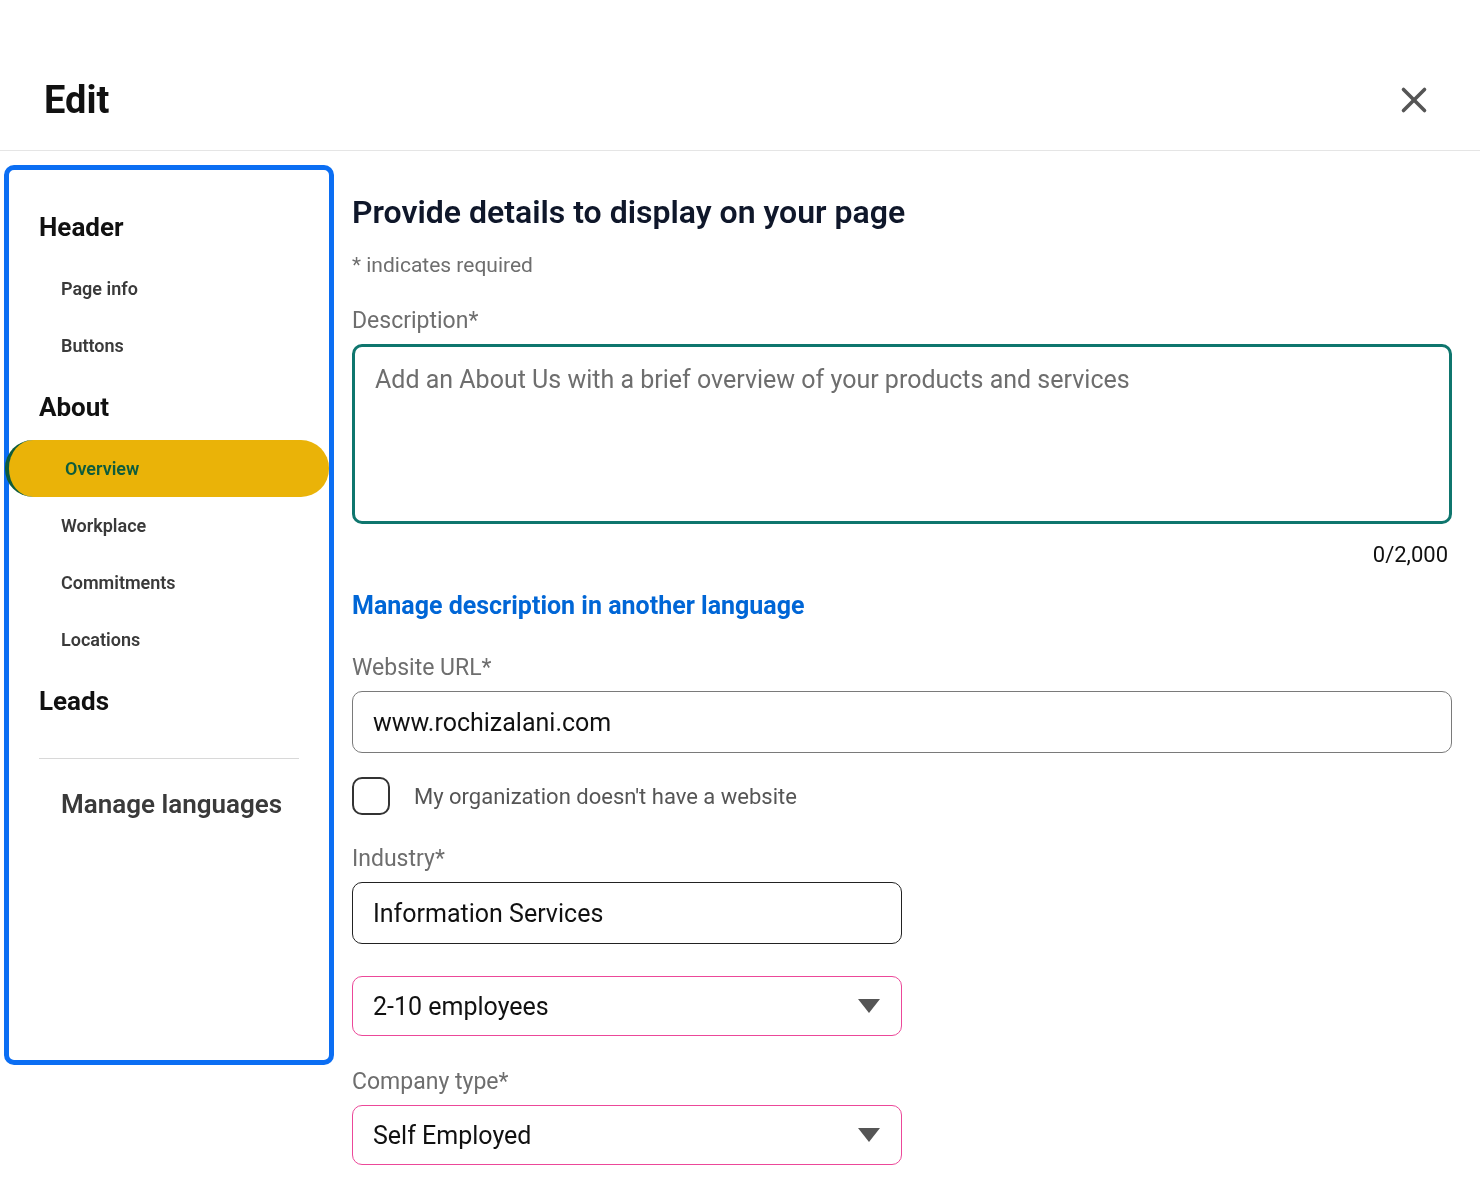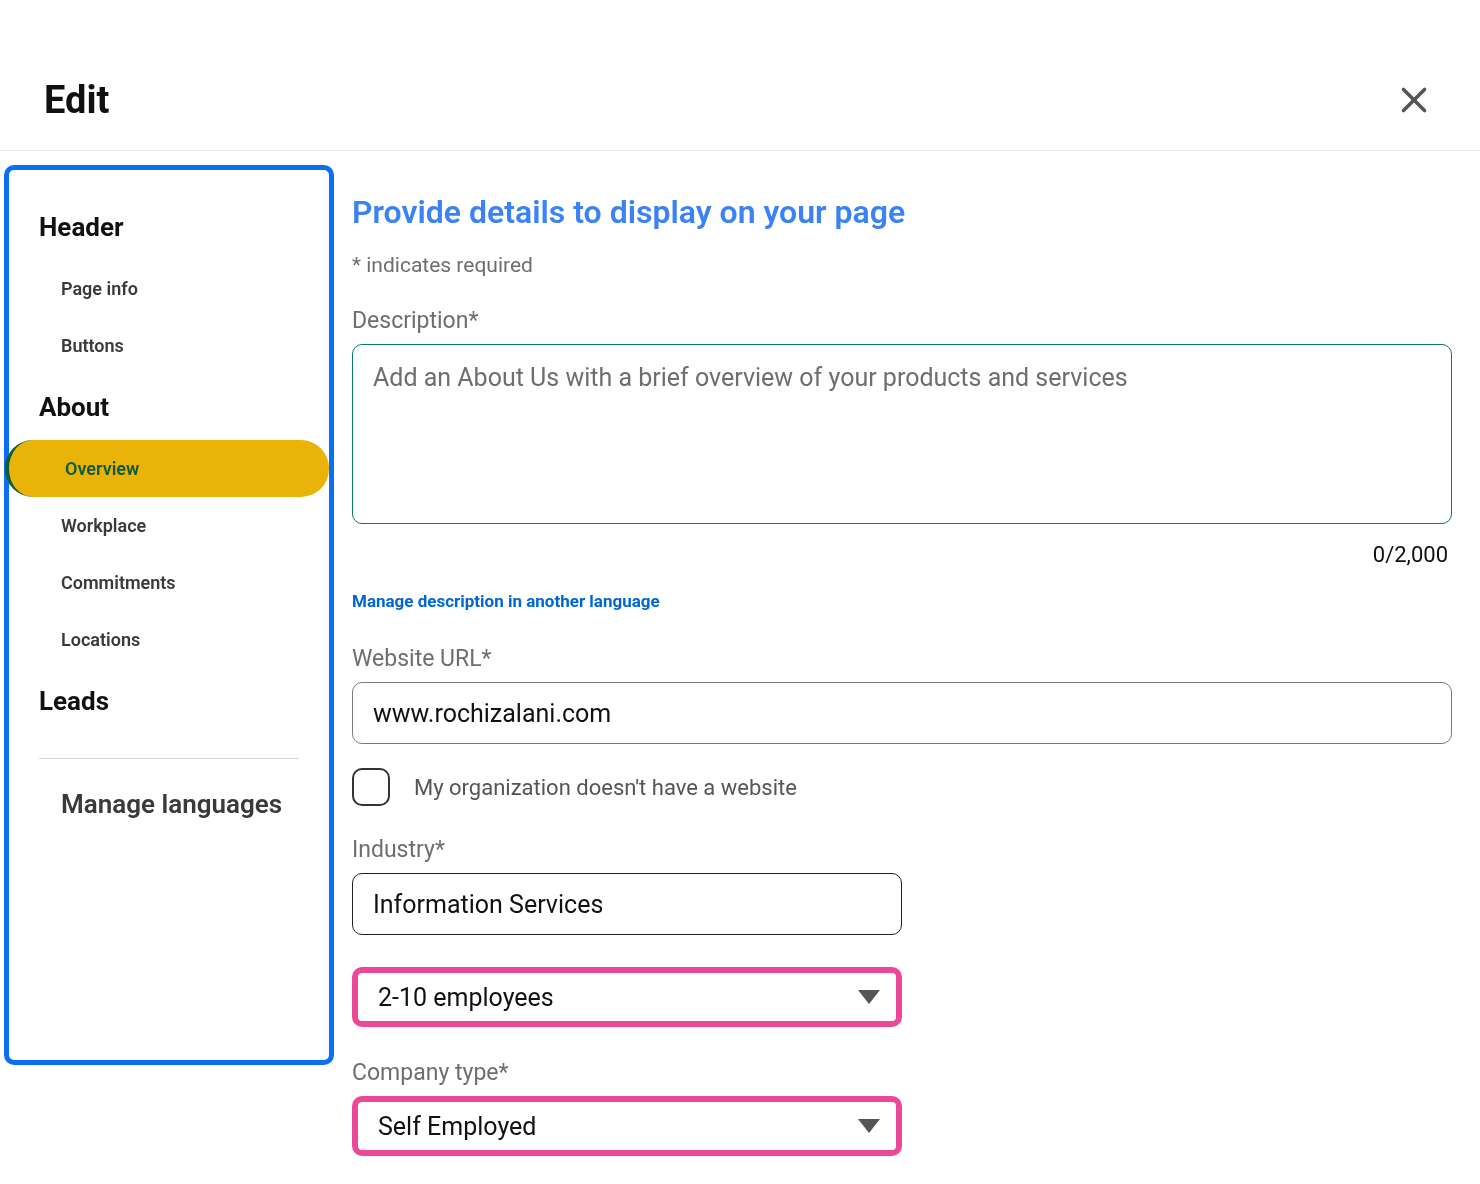--- a/index.html
+++ b/index.html
@@ -93,61 +93,61 @@
 
     
     .content {
       flex: 1;
       padding: 42px 28px 0 12px;
       overflow: hidden;
     }
     .page-heading {
       font-size: 32px;
       font-weight: 600;
-      color: #3b82f6;
+      color: #0f172a;
       margin-bottom: 22px;
     }
     .required-note {
       font-size: 21px;
       color: #6e6e6e;
       margin-bottom: 30px;
     }
 
     .field-label {
       font-size: 23px;
       color: #6e6e6e;
       margin-bottom: 10px;
     }
 
     .textarea-input {
       width: 1100px;
       max-width: 100%;
       height: 180px;
-      border: 1px solid #0f766e;
+      border: 3px solid #0f766e;
       border-radius: 10px;
       padding: 18px 20px;
       font-size: 25px;
       font-family: inherit;
       color: #111;
       resize: none;
     }
     .textarea-input::placeholder { color: #6e6e6e; }
 
     .char-counter {
       width: 1100px;
       max-width: 100%;
       text-align: right;
       font-size: 22px;
       color: #111;
       padding: 14px 4px 0 0;
     }
 
     .manage-link {
       display: inline-block;
-      font-size: 17px;
+      font-size: 25px;
       font-weight: 700;
       color: #0066d6;
       margin: 24px 0 34px 0;
       cursor: pointer;
     }
 
     .text-input {
       width: 1100px;
       max-width: 100%;
       height: 62px;
@@ -191,21 +191,21 @@
     }
 
     .select-wrap {
       position: relative;
       width: 550px;
       margin-bottom: 32px;
     }
     .select-input {
       width: 100%;
       height: 60px;
-      border: 6px solid #ec4899;
+      border: 1px solid #ec4899;
       border-radius: 10px;
       padding: 0 60px 0 20px;
       font-size: 25px;
       font-family: inherit;
       color: #111;
       background: #fff;
       appearance: none;
       -webkit-appearance: none;
       cursor: pointer;
     }

